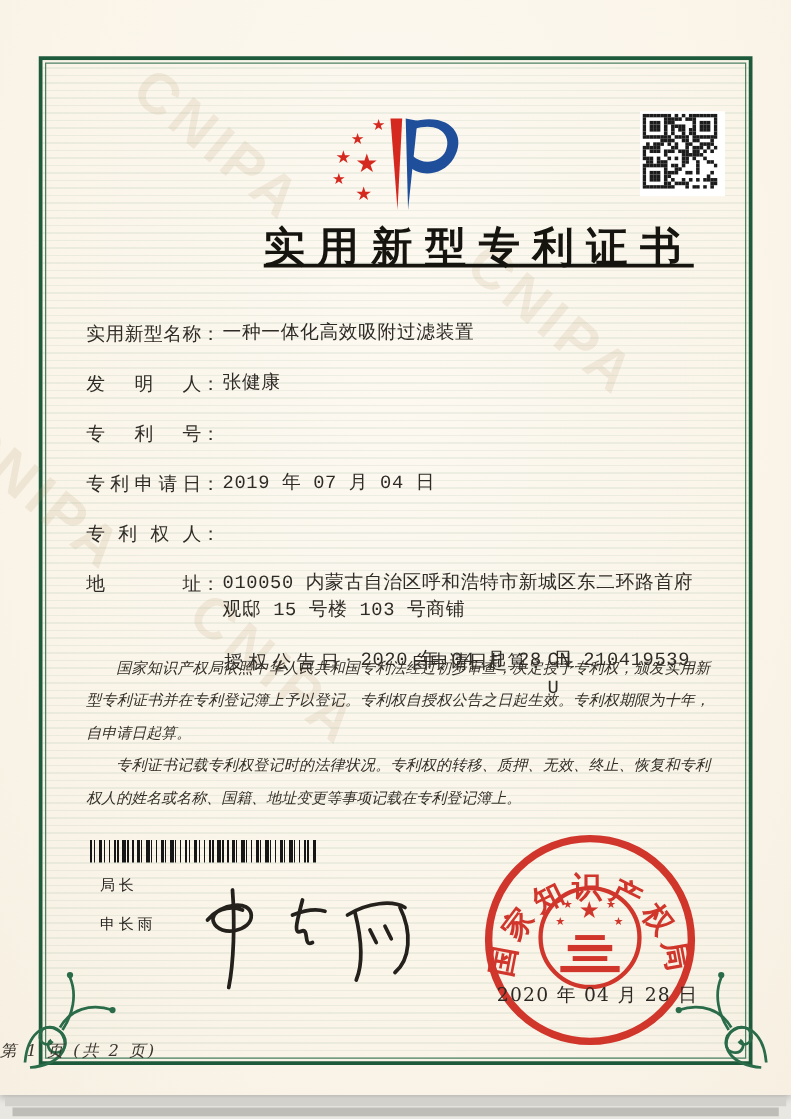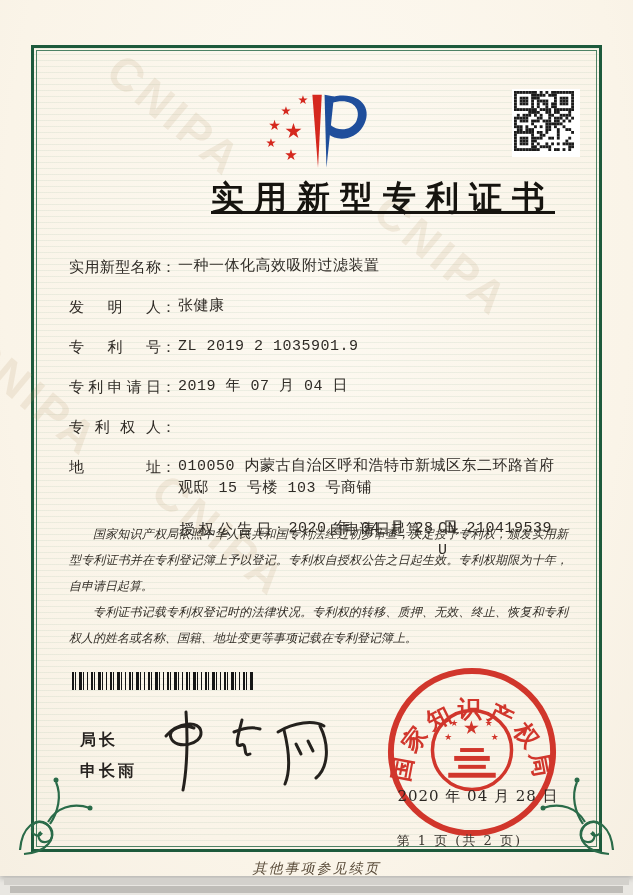--- a/index.html
+++ b/index.html
@@ -44,30 +44,30 @@
   .paras{position:absolute;left:69px;top:521px;width:499px;font-size:12px;line-height:26px;
          text-align:justify;font-style:italic;color:#332f28;}
   .paras p{margin:0;text-indent:2em;}
 
   .barcode{position:absolute;left:72px;top:672px;width:181px;height:18px;
     background:repeating-linear-gradient(90deg,
       #161616 0 2px,transparent 2px 3px,#161616 3px 4px,transparent 4px 7px,
       #161616 7px 10px,transparent 10px 11px,#161616 11px 12px,transparent 12px 15px,
       #161616 15px 16px,transparent 16px 19px);}
 
-  .officer{position:absolute;left:80px;top:724px;font-size:16px;line-height:31px;color:#272320;letter-spacing:3px;font-weight:bold;}
+  .officer{position:absolute;left:80px;top:693px;font-size:12px;line-height:31px;color:#272320;letter-spacing:3px;}
   .sig{position:absolute;left:138px;top:698px;width:210px;height:105px;}
   .sig path{fill:none;stroke:#24211d;stroke-width:3;stroke-linecap:round;stroke-linejoin:round;}
 
   .seal{position:absolute;left:383px;top:663px;width:178px;height:178px;opacity:.92;}
   .sealdate{position:absolute;left:393px;top:787px;width:170px;font-size:15px;
             letter-spacing:1px;color:#2c2824;text-align:center;}
 
-  .pagenum{position:absolute;left:0;top:832px;width:522px;text-align:right;
-           font-size:13px;letter-spacing:2px;color:#3a362f;}
+  .pagenum{position:absolute;left:0;top:832px;width:522px;text-align:left;
+           font-size:13px;letter-spacing:2px;color:#3a362f;font-style:italic;}
   .note{position:absolute;left:0;top:860px;width:633px;text-align:center;
         font-size:14px;font-style:italic;letter-spacing:2px;color:#5c4e3c;}
 
   .corner{position:absolute;width:95px;height:95px;}
   .corner path{fill:none;stroke:#2a6b49;stroke-width:2.2;}
   .corner circle{fill:#2a6b49;}
   .corner.bl{left:12px;top:762px;}
   .corner.br{left:526px;top:762px;transform:scaleX(-1);}
 
   .sealtext{font-size:24px;letter-spacing:5px;fill:#ce261c;font-weight:bold;}
@@ -356,21 +356,20 @@
         <span class="fvalue">一种一体化高效吸附过滤装置</span>
       </div>
       <div class="frow">
         <span class="flabel">发明人</span>
           <span class="fcolon">：</span>
         <span class="fvalue">张健康</span>
       </div>
       <div class="frow">
         <span class="flabel">专利号</span>
           <span class="fcolon">：</span>
-        <span class="fvalue">ZL 2019 2 1035901.9</span>
       </div>
       <div class="frow">
         <span class="flabel">专利申请日</span>
           <span class="fcolon">：</span>
         <span class="fvalue">2019 年 07 月 04 日</span>
       </div>
       <div class="frow">
         <span class="flabel">专利权人</span>
           <span class="fcolon">：</span>
       </div>
@@ -448,18 +447,17 @@
     <svg class="corner br" viewBox="0 0 95 95">
       <path d="M8,88 C10,64 24,56 34,62 C43,67 42,79 34,80 C27,81 24,73 29,70"></path>
       <path d="M12,92 C36,90 44,76 38,66 C33,57 21,58 20,66 C19,73 27,76 30,71"></path>
       <path d="M36,60 C44,46 60,40 78,46"></path>
       <path d="M38,62 C46,50 50,34 44,20"></path>
       <circle cx="78" cy="46" r="2.5"></circle>
         <circle cx="44" cy="18" r="2.5"></circle>
     </svg>
 
     <div class="pagenum">第 1 页 (共 2 页)</div>
-    <div class="note">其他事项参见续页</div>
   </div>
 
   <div class="pageedge" style="top:878px"></div>
   <div class="pageedge2" style="top:886px"></div>
 </div>
 
 </body></html>

